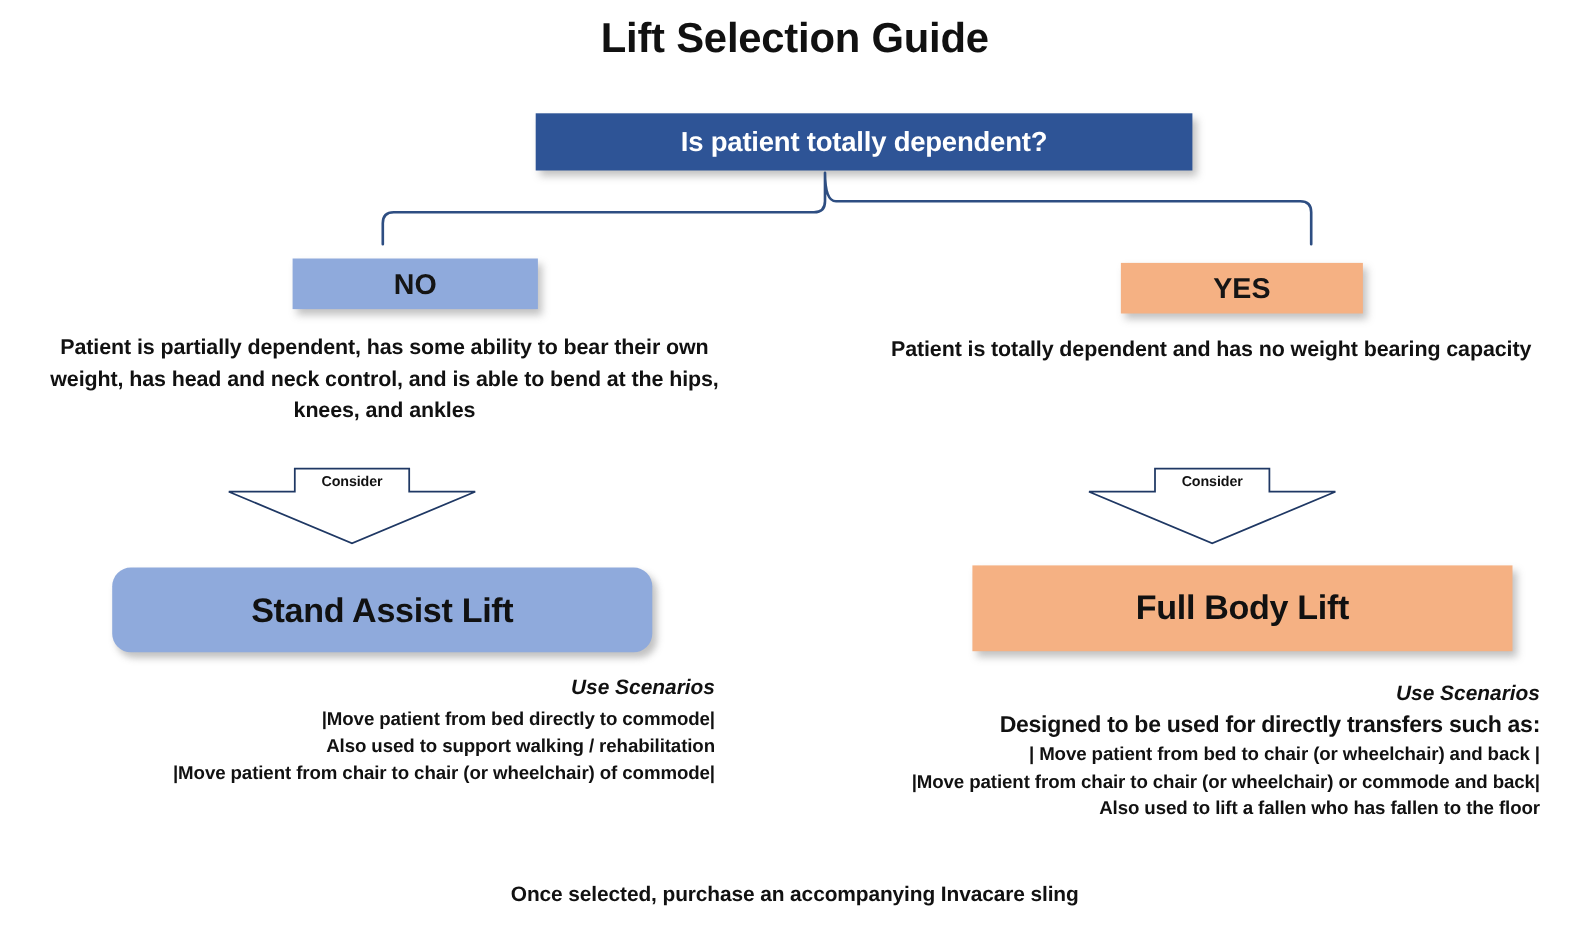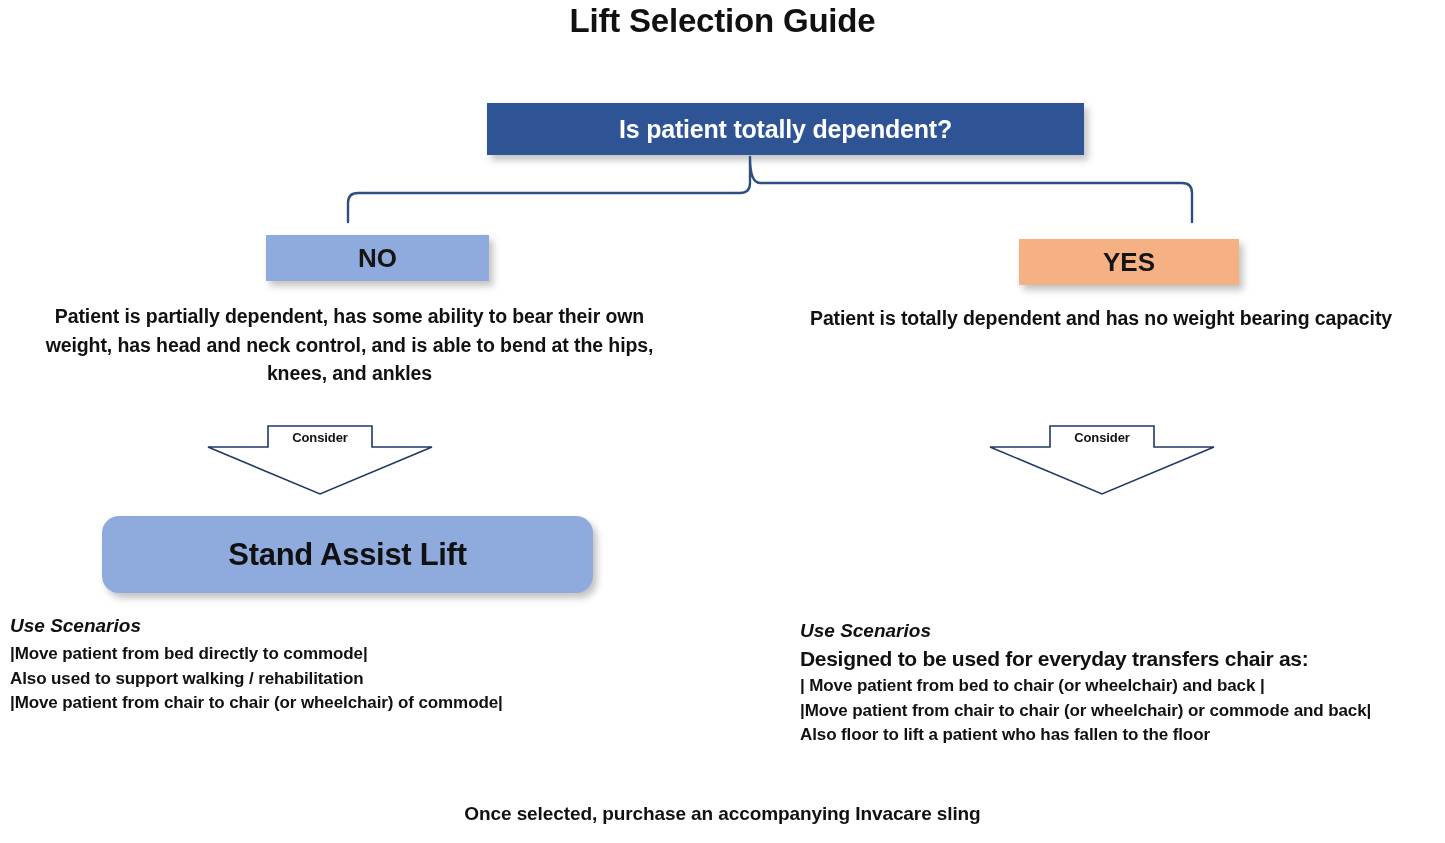--- a/index.html
+++ b/index.html
@@ -16,24 +16,24 @@
     width: 1445px;
     height: 843px;
     background: #ffffff;
     overflow: hidden;
   }
 
   
   .page-title {
     position: absolute;
     left: 0;
-    top: 2px;
+    top: 14px;
     width: 1445px;
     text-align: center;
-    font-size: 33px;
+    font-size: 38px;
     font-weight: bold;
     letter-spacing: -0.2px;
     color: #111111;
   }
 
   
   .box {
     position: absolute;
     box-sizing: border-box;
     display: flex;
@@ -145,21 +145,21 @@
     font-weight: bold;
     color: #111111;
     letter-spacing: -0.1px;
   }
   .consider-label-left  { left: 200px; top: 430px; }
   .consider-label-right { left: 982px; top: 430px; }
 
   
   .scenarios {
     position: absolute;
-    text-align: left;
+    text-align: right;
   }
   .scenarios-left  { left: 10px;  top: 615px; width: 640px; }
   .scenarios-right { left: 800px; top: 620px; width: 600px; }
 
   .scenarios-title {
     font-size: 19px;
     font-weight: bold;
     font-style: italic;
     color: #111111;
     margin-bottom: 5px;
@@ -234,24 +234,27 @@
     <span>YES</span>
   </div>
 
   <div class="branch-desc branch-desc-right">Patient is totally dependent and has no weight bearing capacity</div>
 
   <svg class="consider-arrow consider-arrow-right" viewBox="0 0 240 78" width="240" height="78" fill="none">
     <path d="M 68 27 L 68 6 L 172 6 L 172 27 L 232 27 L 120 74 L 8 27 Z" stroke="#1F3864" stroke-width="1.6" fill="#FFFFFF"></path>
   </svg>
   <div class="consider-label consider-label-right">Consider</div>
 
+  <div class="box box-product-right">
+    <span>Full Body Lift</span>
+  </div>
 
   <div class="scenarios scenarios-right">
     <div class="scenarios-title">Use Scenarios</div>
-    <div class="scenarios-lead">Designed to be used for everyday transfers chair as:</div>
+    <div class="scenarios-lead">Designed to be used for directly transfers such as:</div>
     <div class="scenario-line">| Move patient from bed to chair (or wheelchair) and back |</div>
     <div class="scenario-line">|Move patient from chair to chair (or wheelchair) or commode and back|</div>
-    <div class="scenario-line">Also floor to lift a patient who has fallen to the floor</div>
+    <div class="scenario-line">Also used to lift a fallen who has fallen to the floor</div>
   </div>
 
   <div class="footer-note">Once selected, purchase an accompanying Invacare sling</div>
 
 </div>
 
 </body></html>

